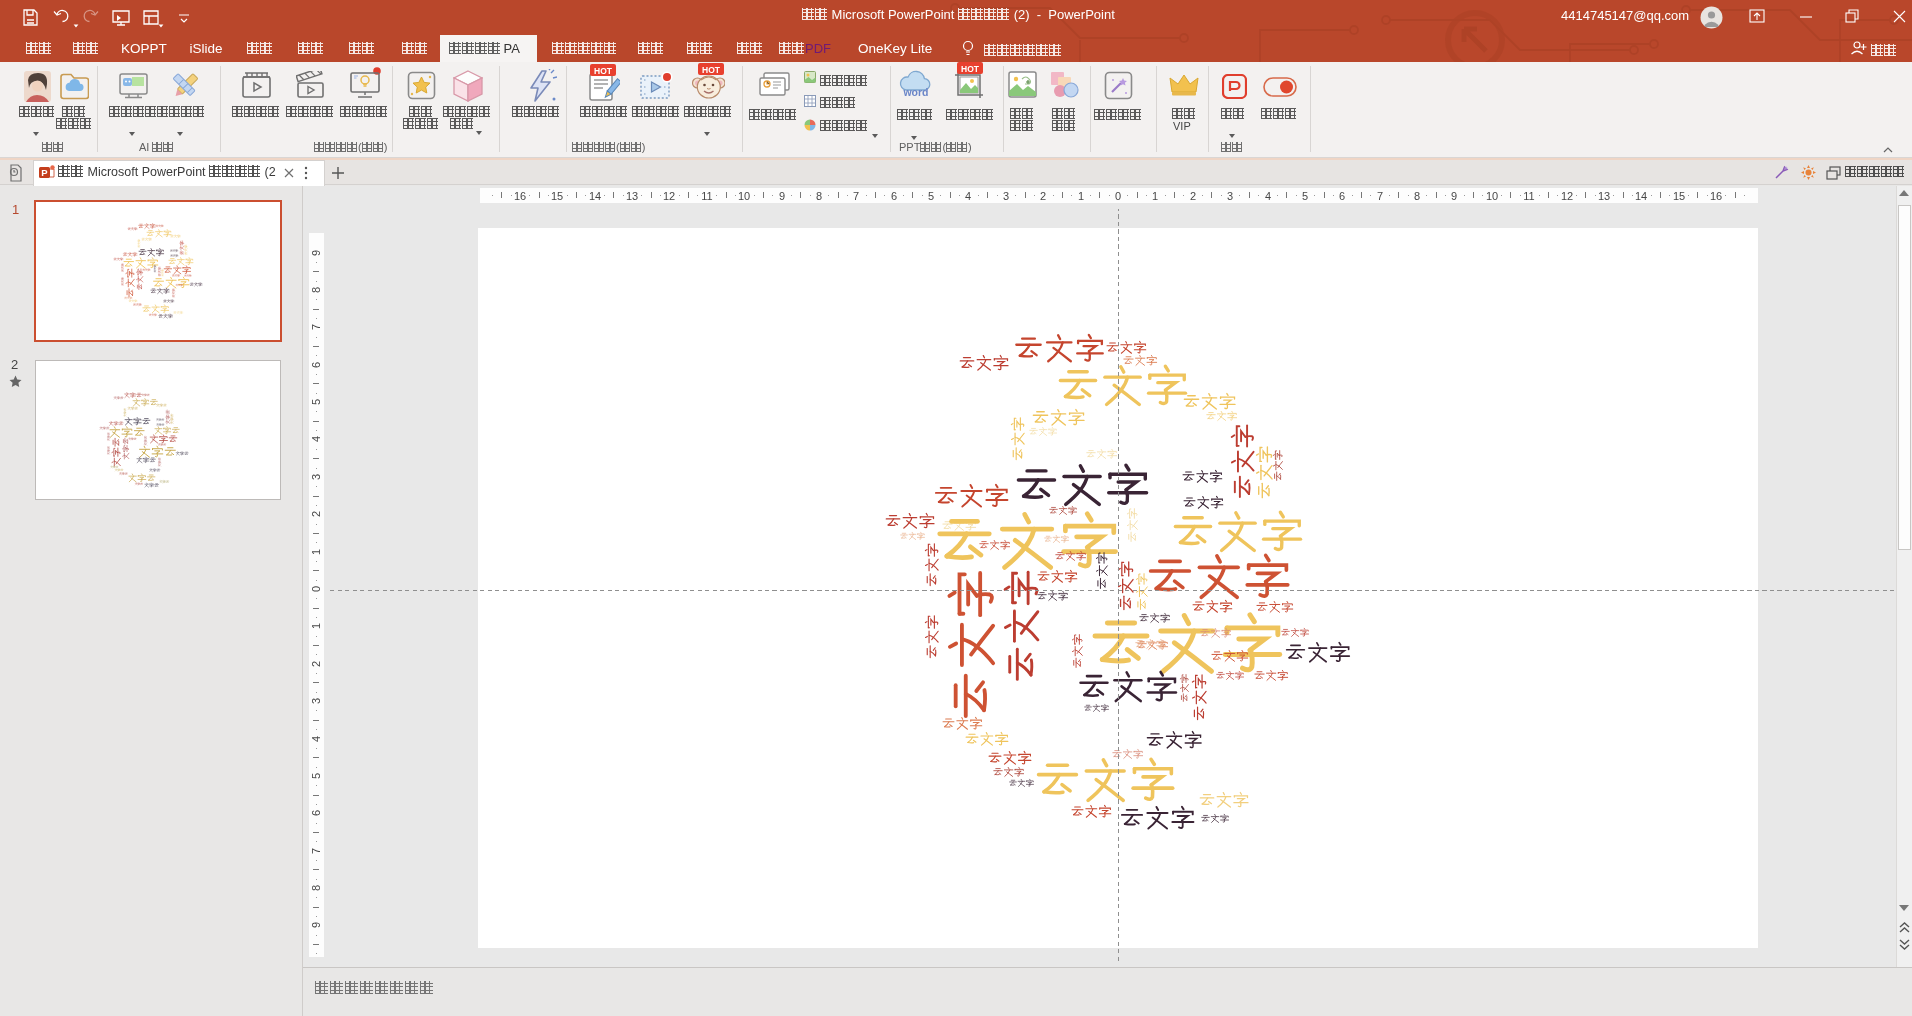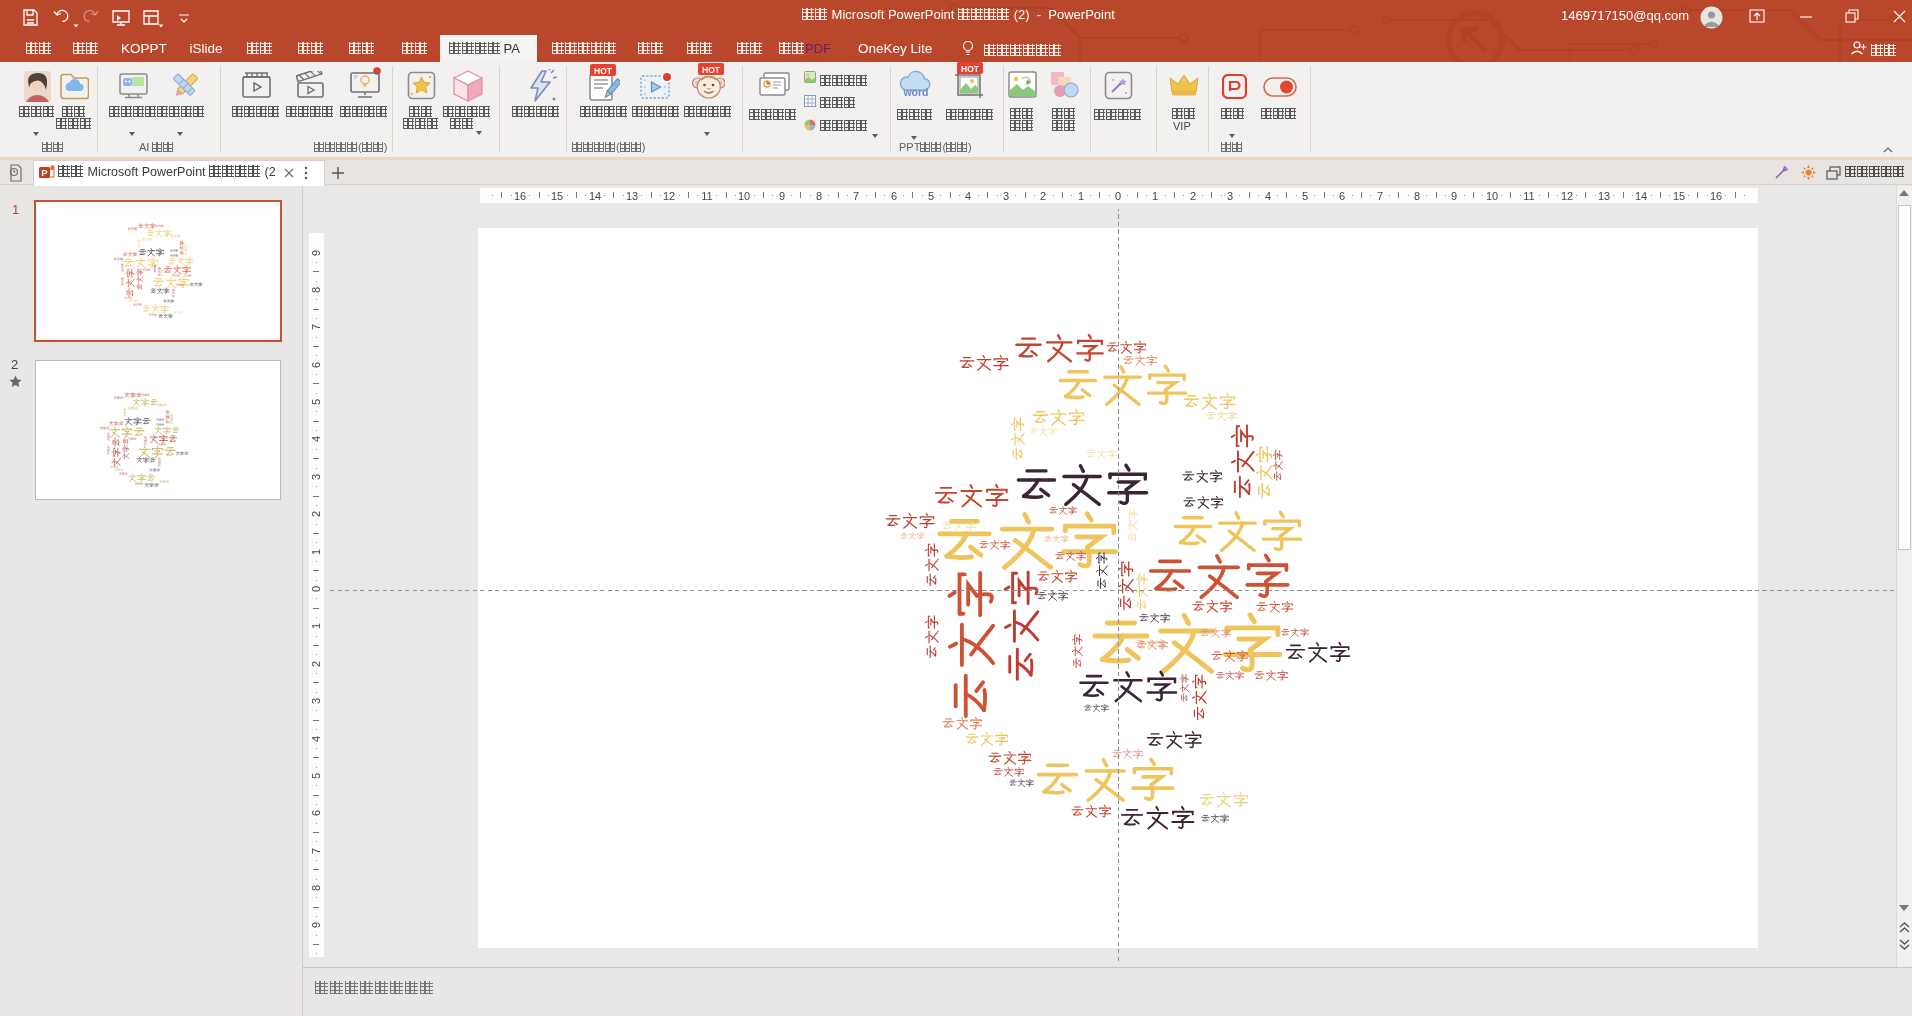--- a/index.html
+++ b/index.html
@@ -73,21 +73,21 @@
 <path d="M97 3 H113 V14 H97 Z M105 14 V17 M101 17 H109"></path>
     <path d="M101 7 l4 3 -4 3z" fill="#fff" stroke="none"></path>
 <path d="M128 3 H142 V16 H128 Z M128 8 H142 M133 8 V16"></path>
 </svg>
 <div class="ab" style="left:73px;top:14px"><span class="car" style="border-top-color:#fff;transform:scale(.8)"></span></div>
 <div class="ab" style="left:158px;top:14px"><span class="car" style="border-top-color:#fff;transform:scale(.8)"></span></div>
 <svg class="ab" style="left:176px;top:10px" width="16" height="16" viewBox="0 0 16 16" stroke="#fff" fill="none" stroke-width="1.2">
 <path d="M3 5 H13 M5 9 l3 3 3-3"></path>
   </svg>
 <div class="ab" style="left:802px;top:7px;width:320px;color:#fff;font-size:13px;white-space:nowrap"><i class="zh" style="width:12px;height:12px;color:#fff;"></i><i class="zh" style="width:12px;height:12px;color:#fff;"></i> Microsoft PowerPoint <i class="zh" style="width:12px;height:12px;color:#fff;"></i><i class="zh" style="width:12px;height:12px;color:#fff;"></i><i class="zh" style="width:12px;height:12px;color:#fff;"></i><i class="zh" style="width:12px;height:12px;color:#fff;"></i> (2)&nbsp; - &nbsp;PowerPoint</div>
-<div class="ab" style="left:1561px;top:8px;color:#fff;font-size:13px">1469717150@qq.com</div>
+<div class="ab" style="left:1561px;top:8px;color:#fff;font-size:13px">4414745147@qq.com</div>
 <svg class="ab" style="left:1700px;top:6px" width="23" height="23" viewBox="0 0 23 23">
 <circle cx="11.5" cy="11.5" r="11" fill="#E8E4E0"></circle>
 <circle cx="11.5" cy="9" r="3.6" fill="#9A9A9A"></circle>
     <path d="M4.5 19 Q11.5 12.5 18.5 19 L18 21 H5Z" fill="#9A9A9A"></path>
   </svg>
 <svg class="ab" style="left:1745px;top:6px" width="165" height="22" viewBox="0 0 165 22" stroke="#fff" fill="none" stroke-width="1.1">
 <rect x="5" y="4" width="14" height="12"></rect>
     <path d="M9 10 l3-3 3 3 M12 7 V14"></path>
 <path d="M55 11 H67"></path>
 <rect x="101" y="7" width="9" height="9"></rect>

